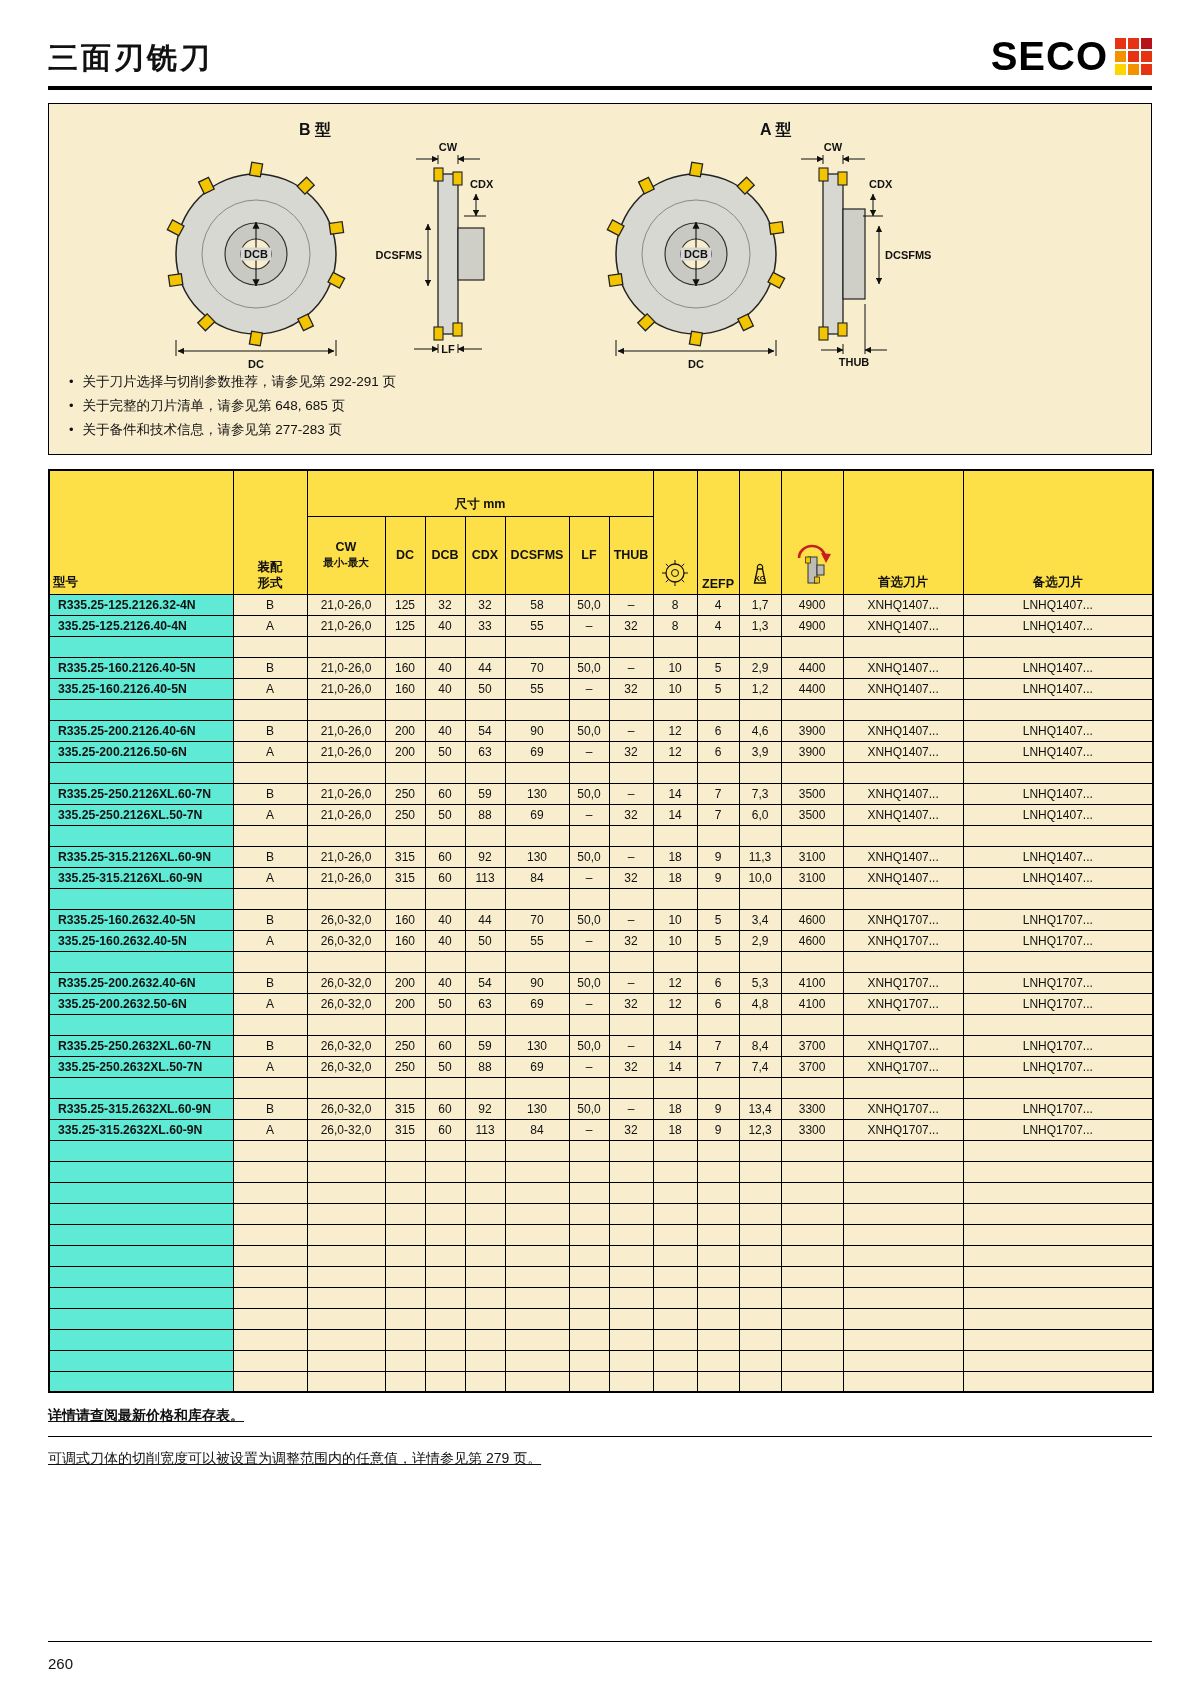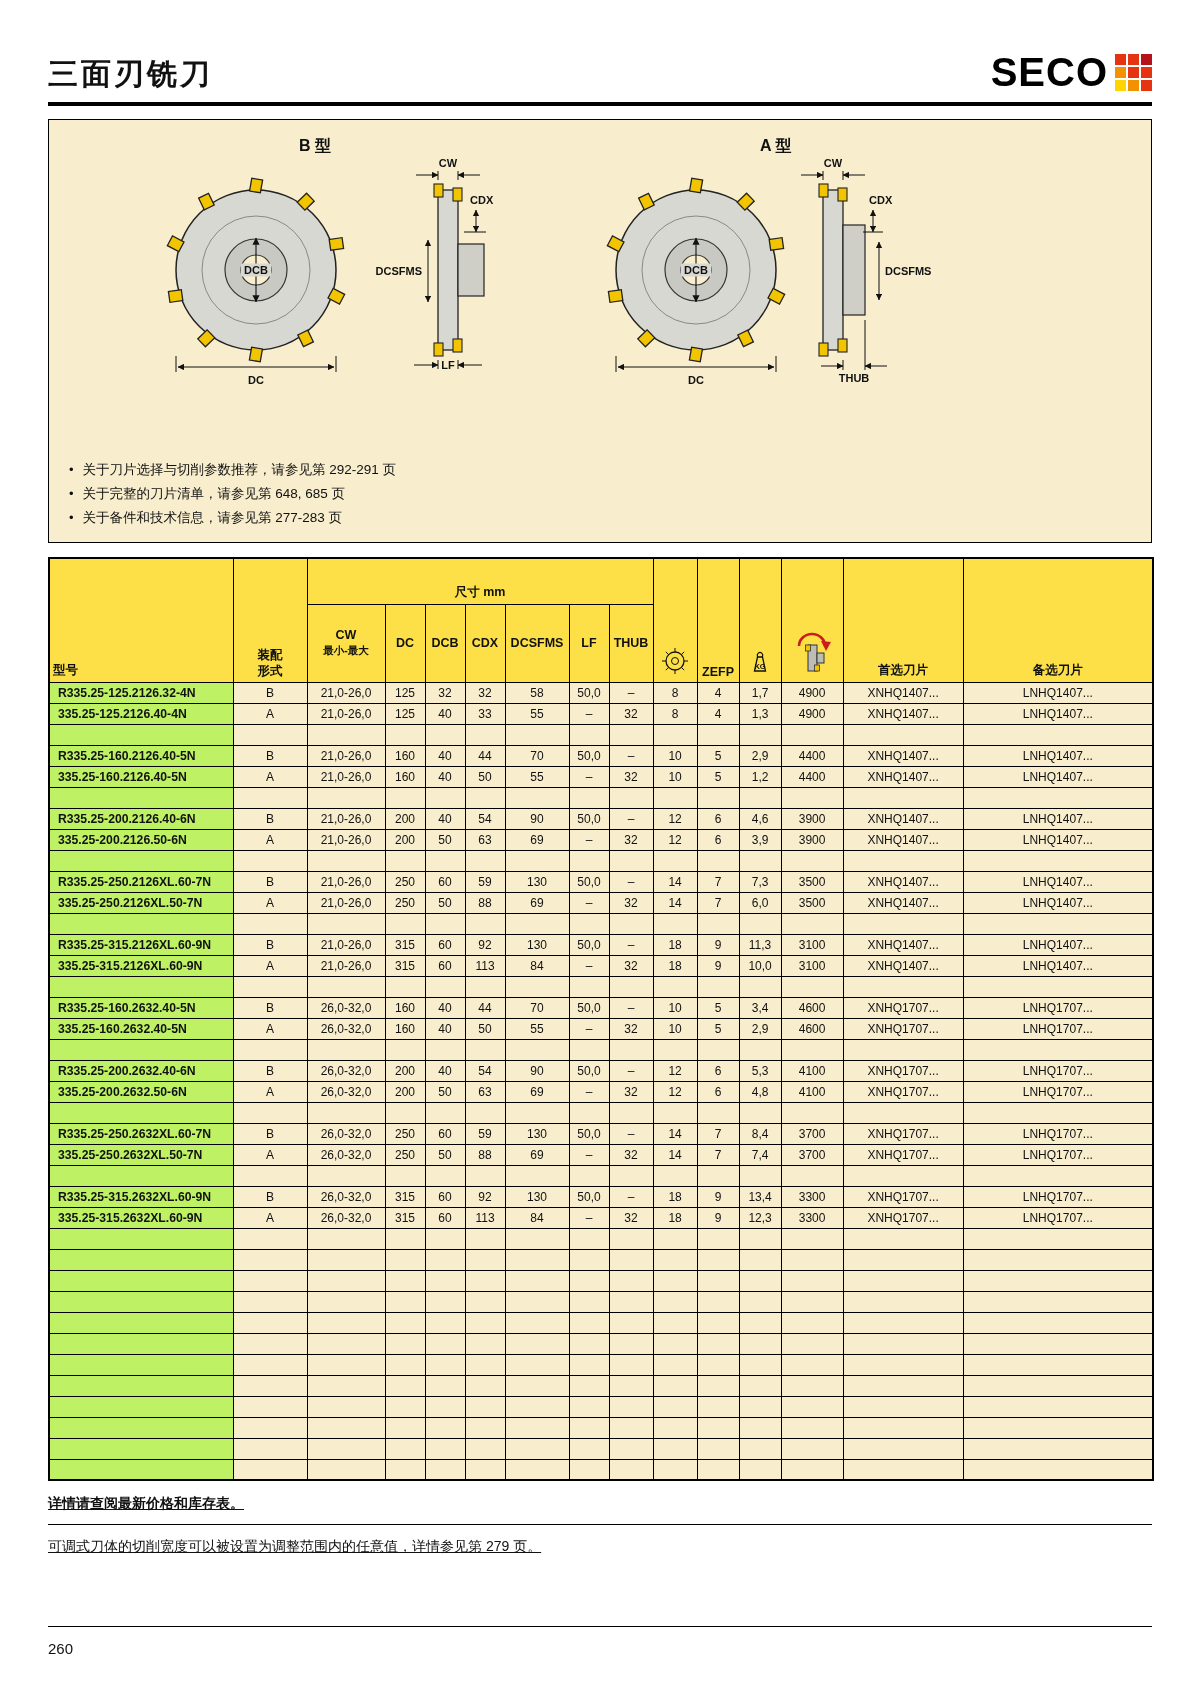--- a/index.html
+++ b/index.html
@@ -4,69 +4,69 @@
 <style>
   * { box-sizing: border-box; margin: 0; padding: 0; }
   html, body { width: 1200px; height: 1697px; }
   body {
     background: #ffffff;
     font-family: "Liberation Sans", "DejaVu Sans", sans-serif;
     color: #111;
     position: relative;
     overflow: hidden;
   }
-  .page { position: absolute; inset: 0; padding: 50px 48px 0 48px; }
+  .page { position: absolute; inset: 0; padding: 34px 48px 0 48px; }
 
   
   .masthead { display: flex; justify-content: space-between; align-items: flex-start; height: 52px; }
   .title { font-size: 30px; font-weight: bold; letter-spacing: 3px; padding-top: 4px; }
   .logo { display: flex; align-items: center; gap: 7px; padding-top: 2px; }
   .logo-text { font-size: 40px; font-weight: bold; color: #000000; letter-spacing: 1px; line-height: 1; }
   .mosaic { display: grid; grid-template-columns: repeat(3, 11px); grid-auto-rows: 11px; gap: 2px; }
   .mosaic span { display: block; }
 
   .rule { background: #000; height: 1px; }
   .rule.thick { height: 3px; }
 
   .subheader { display: flex; justify-content: space-between; align-items: center; height: 40px; font-size: 17px; font-weight: bold; }
 
   
-  .panel { position: relative; margin-top: 13px; height: 424px; border: 1.5px solid #000; background: #f8edcd; }
+  .panel { position: relative; margin-top: 13px; height: 352px; border: 1.5px solid #000; background: #f8edcd; }
   .type-label { position: absolute; top: 16px; font-size: 16px; font-weight: bold; }
   .label-b { left: 250px; }
   .label-a { left: 711px; }
   .diag { position: absolute; top: 36px; }
   .diag .dim { font-size: 11px; font-weight: bold; fill: #111; font-family: "Liberation Sans", sans-serif; }
   .ins { fill: #f2c500; stroke: #222; stroke-width: 1.1; }
   .dl { stroke: #111; stroke-width: 1; }
   .panel-notes { position: absolute; left: 20px; bottom: 12px; list-style: none; font-size: 13.5px; line-height: 24px; }
   .panel-notes li::before { content: "•"; font-size: 13px; margin-right: 9px; }
 
   
   table.catalog { margin-top: 14px; width: 1104px; border-collapse: collapse; table-layout: fixed; border: 2px solid #000; background: #f8edcd; }
   .catalog th, .catalog td { border: 1px solid #000; text-align: center; overflow: hidden; white-space: nowrap; }
   .catalog td { height: 21px; font-size: 12px; padding: 0 2px; }
-  .catalog td.model-col { background: #bef264; text-align: left; padding: 0 2px 0 8px; font-weight: bold; font-size: 12.2px; }
+  .catalog td.model-col { background: #5eead4; text-align: left; padding: 0 2px 0 8px; font-weight: bold; font-size: 12.2px; }
   .catalog thead th { background: #fde047; font-weight: bold; font-size: 12.5px; vertical-align: bottom; padding: 3px; }
   th.model-h { background: #fbdfae; text-align: left; padding: 0 0 8px 8px; font-size: 14px; }
   th.group-h { height: 46px; vertical-align: middle; font-size: 13.5px; }
   .catalog thead tr.subrow th { height: 78px; vertical-align: middle; }
   th.rs { vertical-align: bottom; padding-bottom: 24px; font-size: 13px; }
   th.icon-h { vertical-align: middle; }
   th.icon-low { padding-top: 32px; }
   .cw-sub { font-size: 10.5px; font-weight: bold; margin-top: 2px; }
   .mount-h div { line-height: 16px; }
 
   
   .footnotes { margin-top: 14px; font-size: 14px; }
   .footnotes .n1 { font-weight: bold; }
   .footnotes .rule { margin: 11px 0 13px 0; }
   .footnotes p { margin-bottom: 9px; text-decoration: underline; }
 
-  .pagefoot { position: absolute; left: 48px; right: 48px; bottom: 39px; }
+  .pagefoot { position: absolute; left: 48px; right: 48px; bottom: 24px; }
   .pagefoot .rule { margin-bottom: 13px; }
   .pagefoot span { font-size: 15px; }
 </style>
 </head>
 <body>
 
 <svg width="0" height="0" style="position:absolute" aria-hidden="true">
   <defs>
     <marker id="arrow" viewBox="0 0 10 10" refX="9.5" refY="5" markerWidth="6.5" markerHeight="6.5" orient="auto-start-reverse">
       <path d="M0 0 L10 5 L0 10 z" fill="#111"></path>

